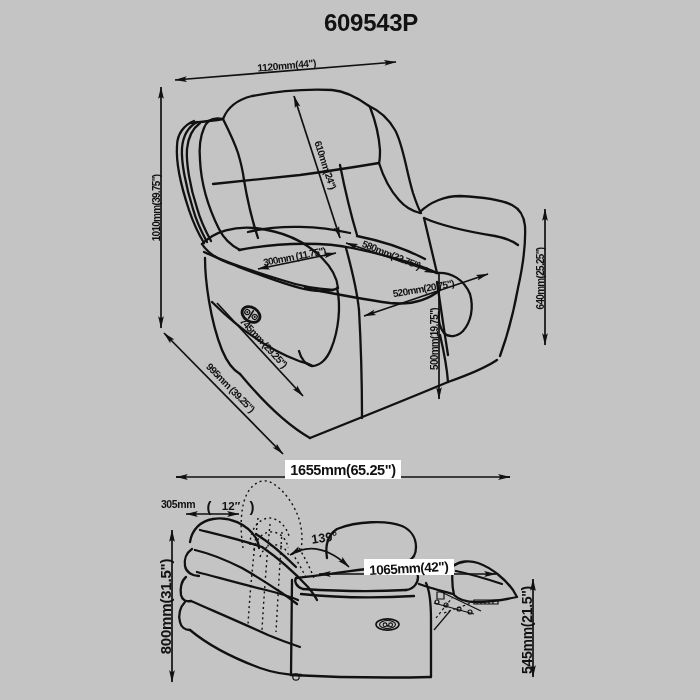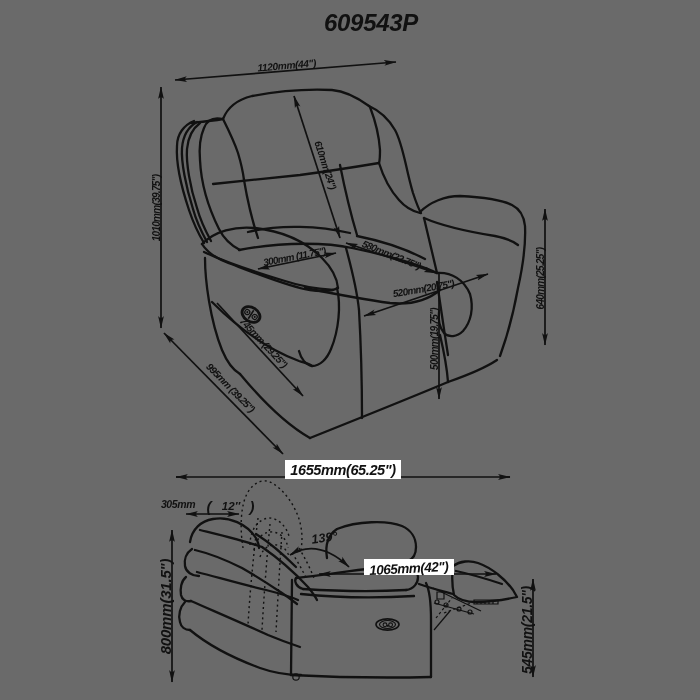--- a/index.html
+++ b/index.html
@@ -1,16 +1,16 @@
 <!DOCTYPE html>
 <html><head>
 <meta charset="utf-8">
 <style>
   html,body{margin:0;padding:0;background:#fff;}
-  .wrap{width:700px;height:700px;position:relative;background:#4d7c0f;overflow:hidden;filter:grayscale(1) blur(0.25px);font-style:italic;}
+  .wrap{width:700px;height:700px;position:relative;background:#7dd3fc;overflow:hidden;filter:grayscale(1) blur(0.25px);}
   text{font-family:"Liberation Sans",sans-serif;fill:#111;-webkit-font-smoothing:antialiased;}
 </style>
 </head>
 <body>
 <div class="wrap">
 <svg width="700" height="700" viewBox="0 0 700 700">
 <defs>
 <marker id="ae" markerWidth="14" markerHeight="10" refX="12" refY="3.5" orient="auto" markerUnits="userSpaceOnUse" viewBox="0 0 14 7">
   <path d="M0,0.6 L12.5,3.5 L0,6.4 C2.5,4.6 2.5,2.4 0,0.6 z" fill="#111"></path>
 </marker>

